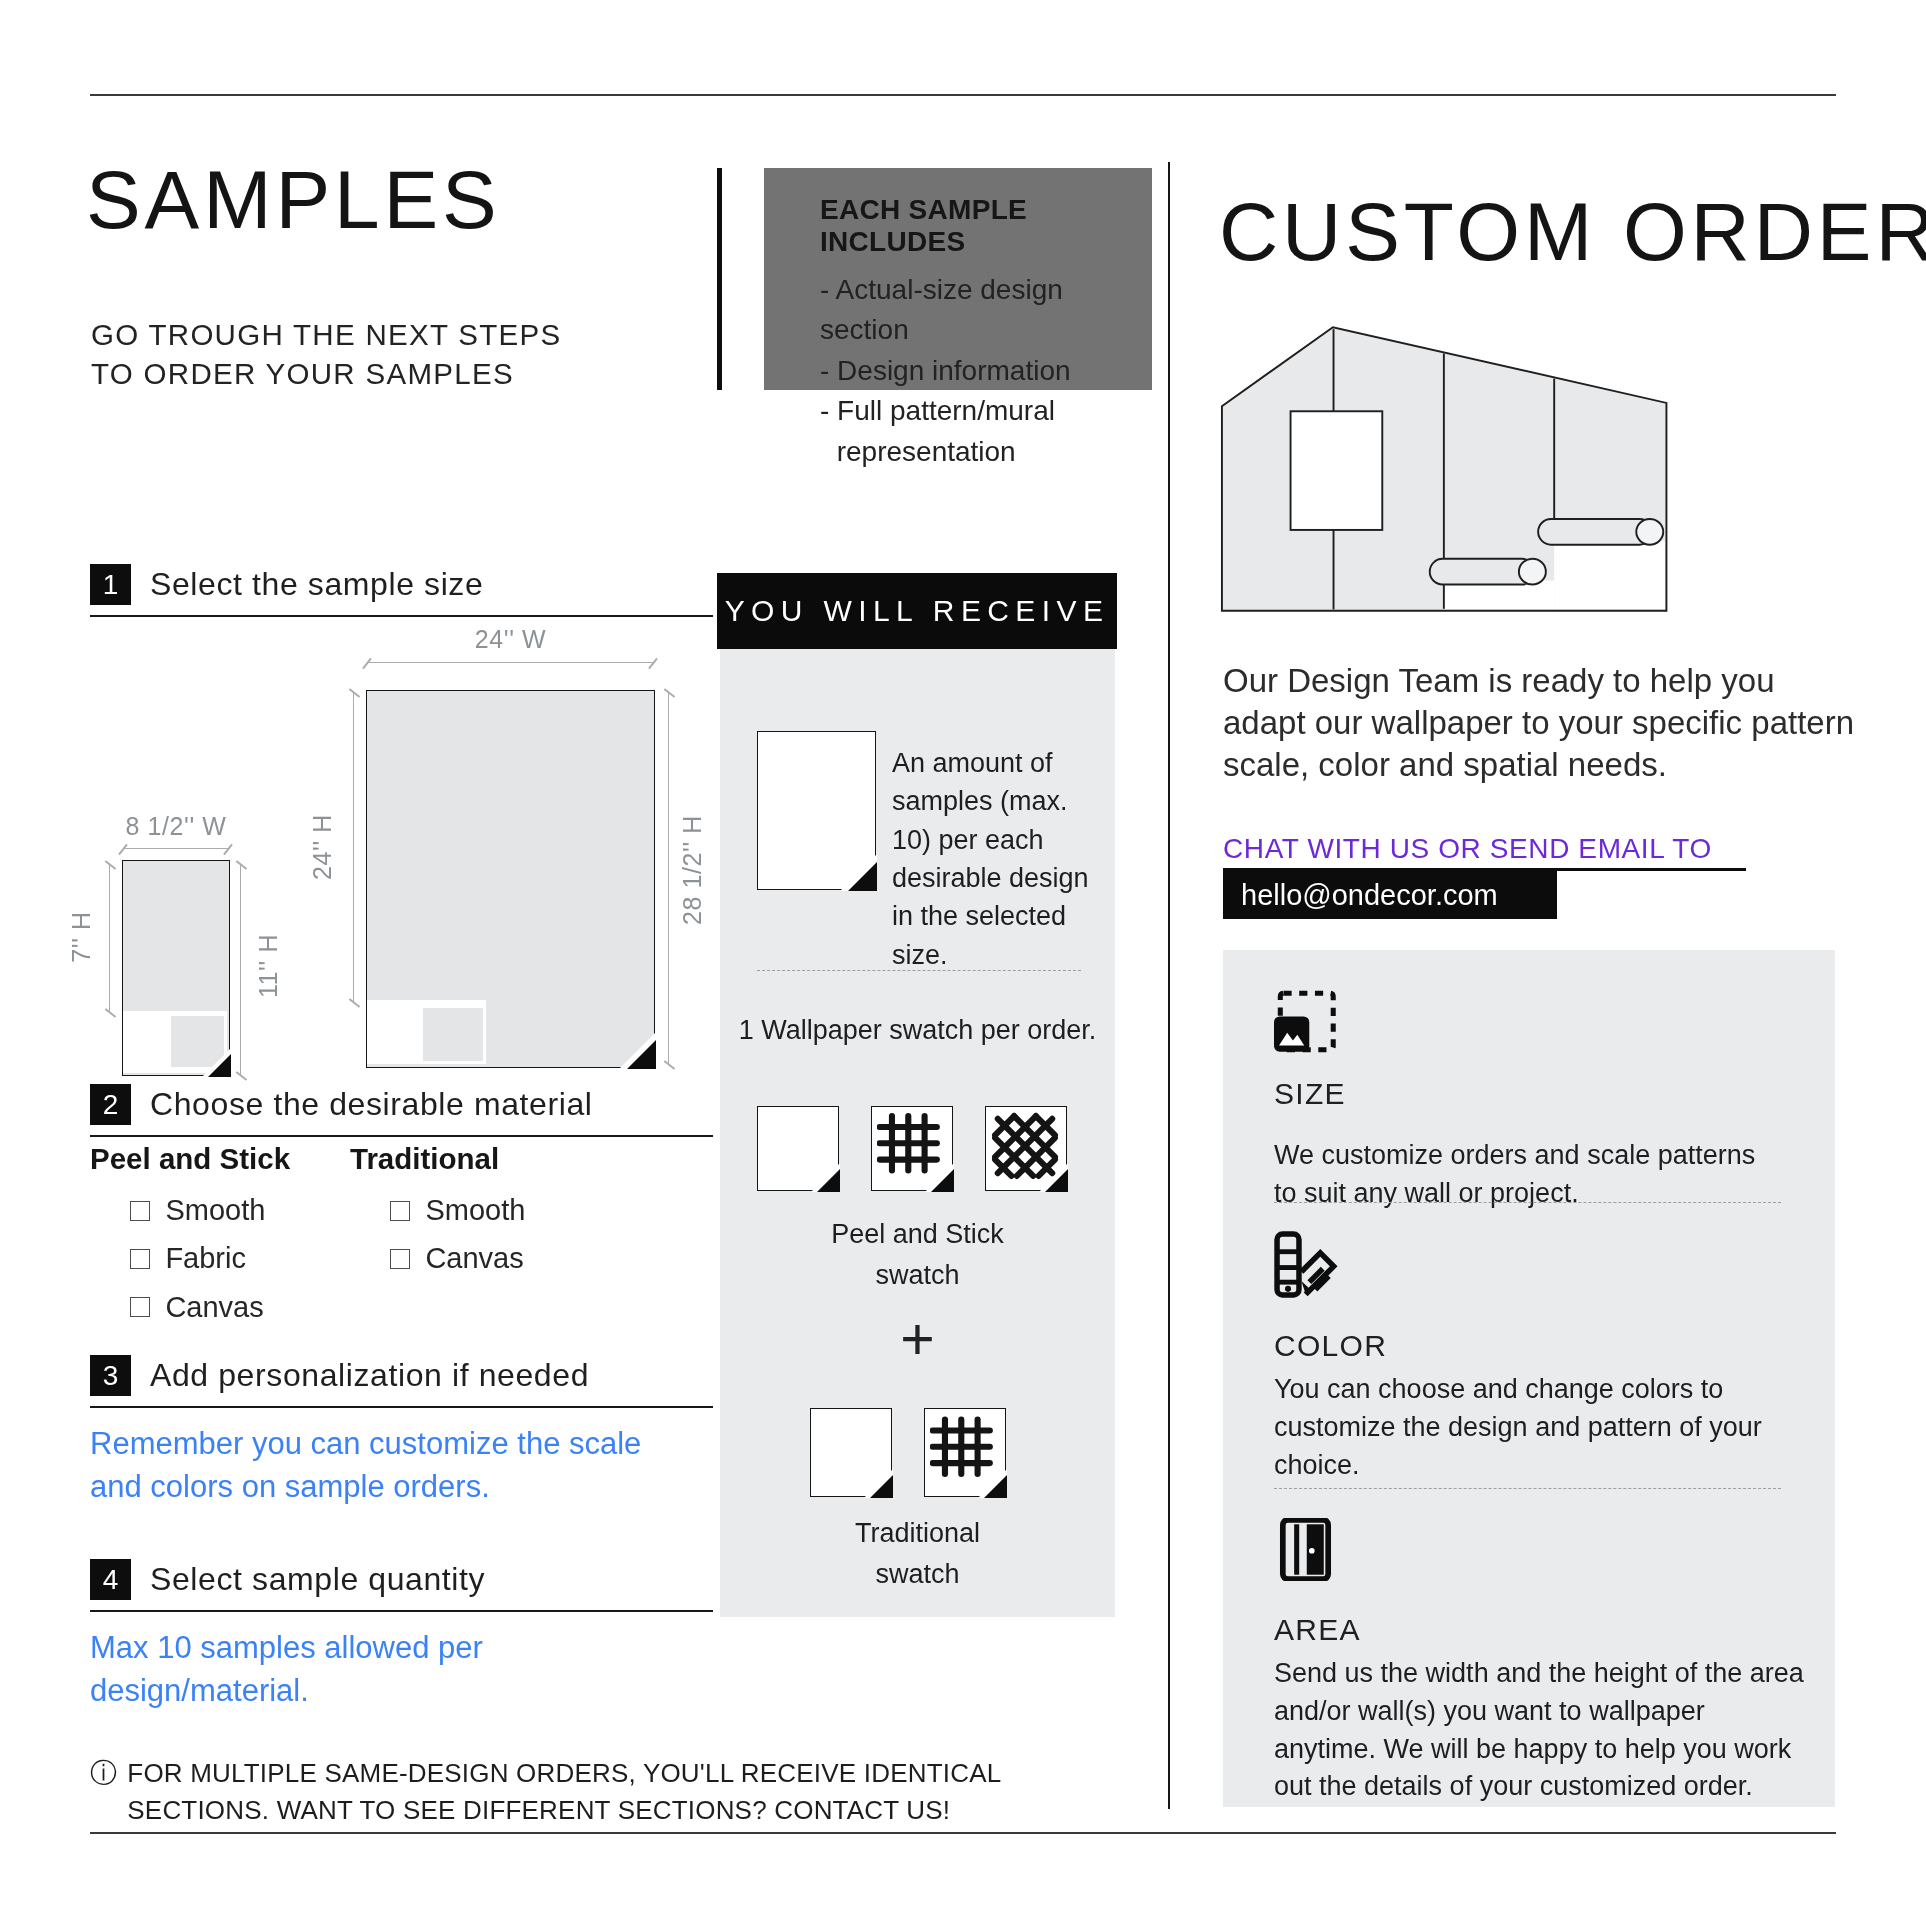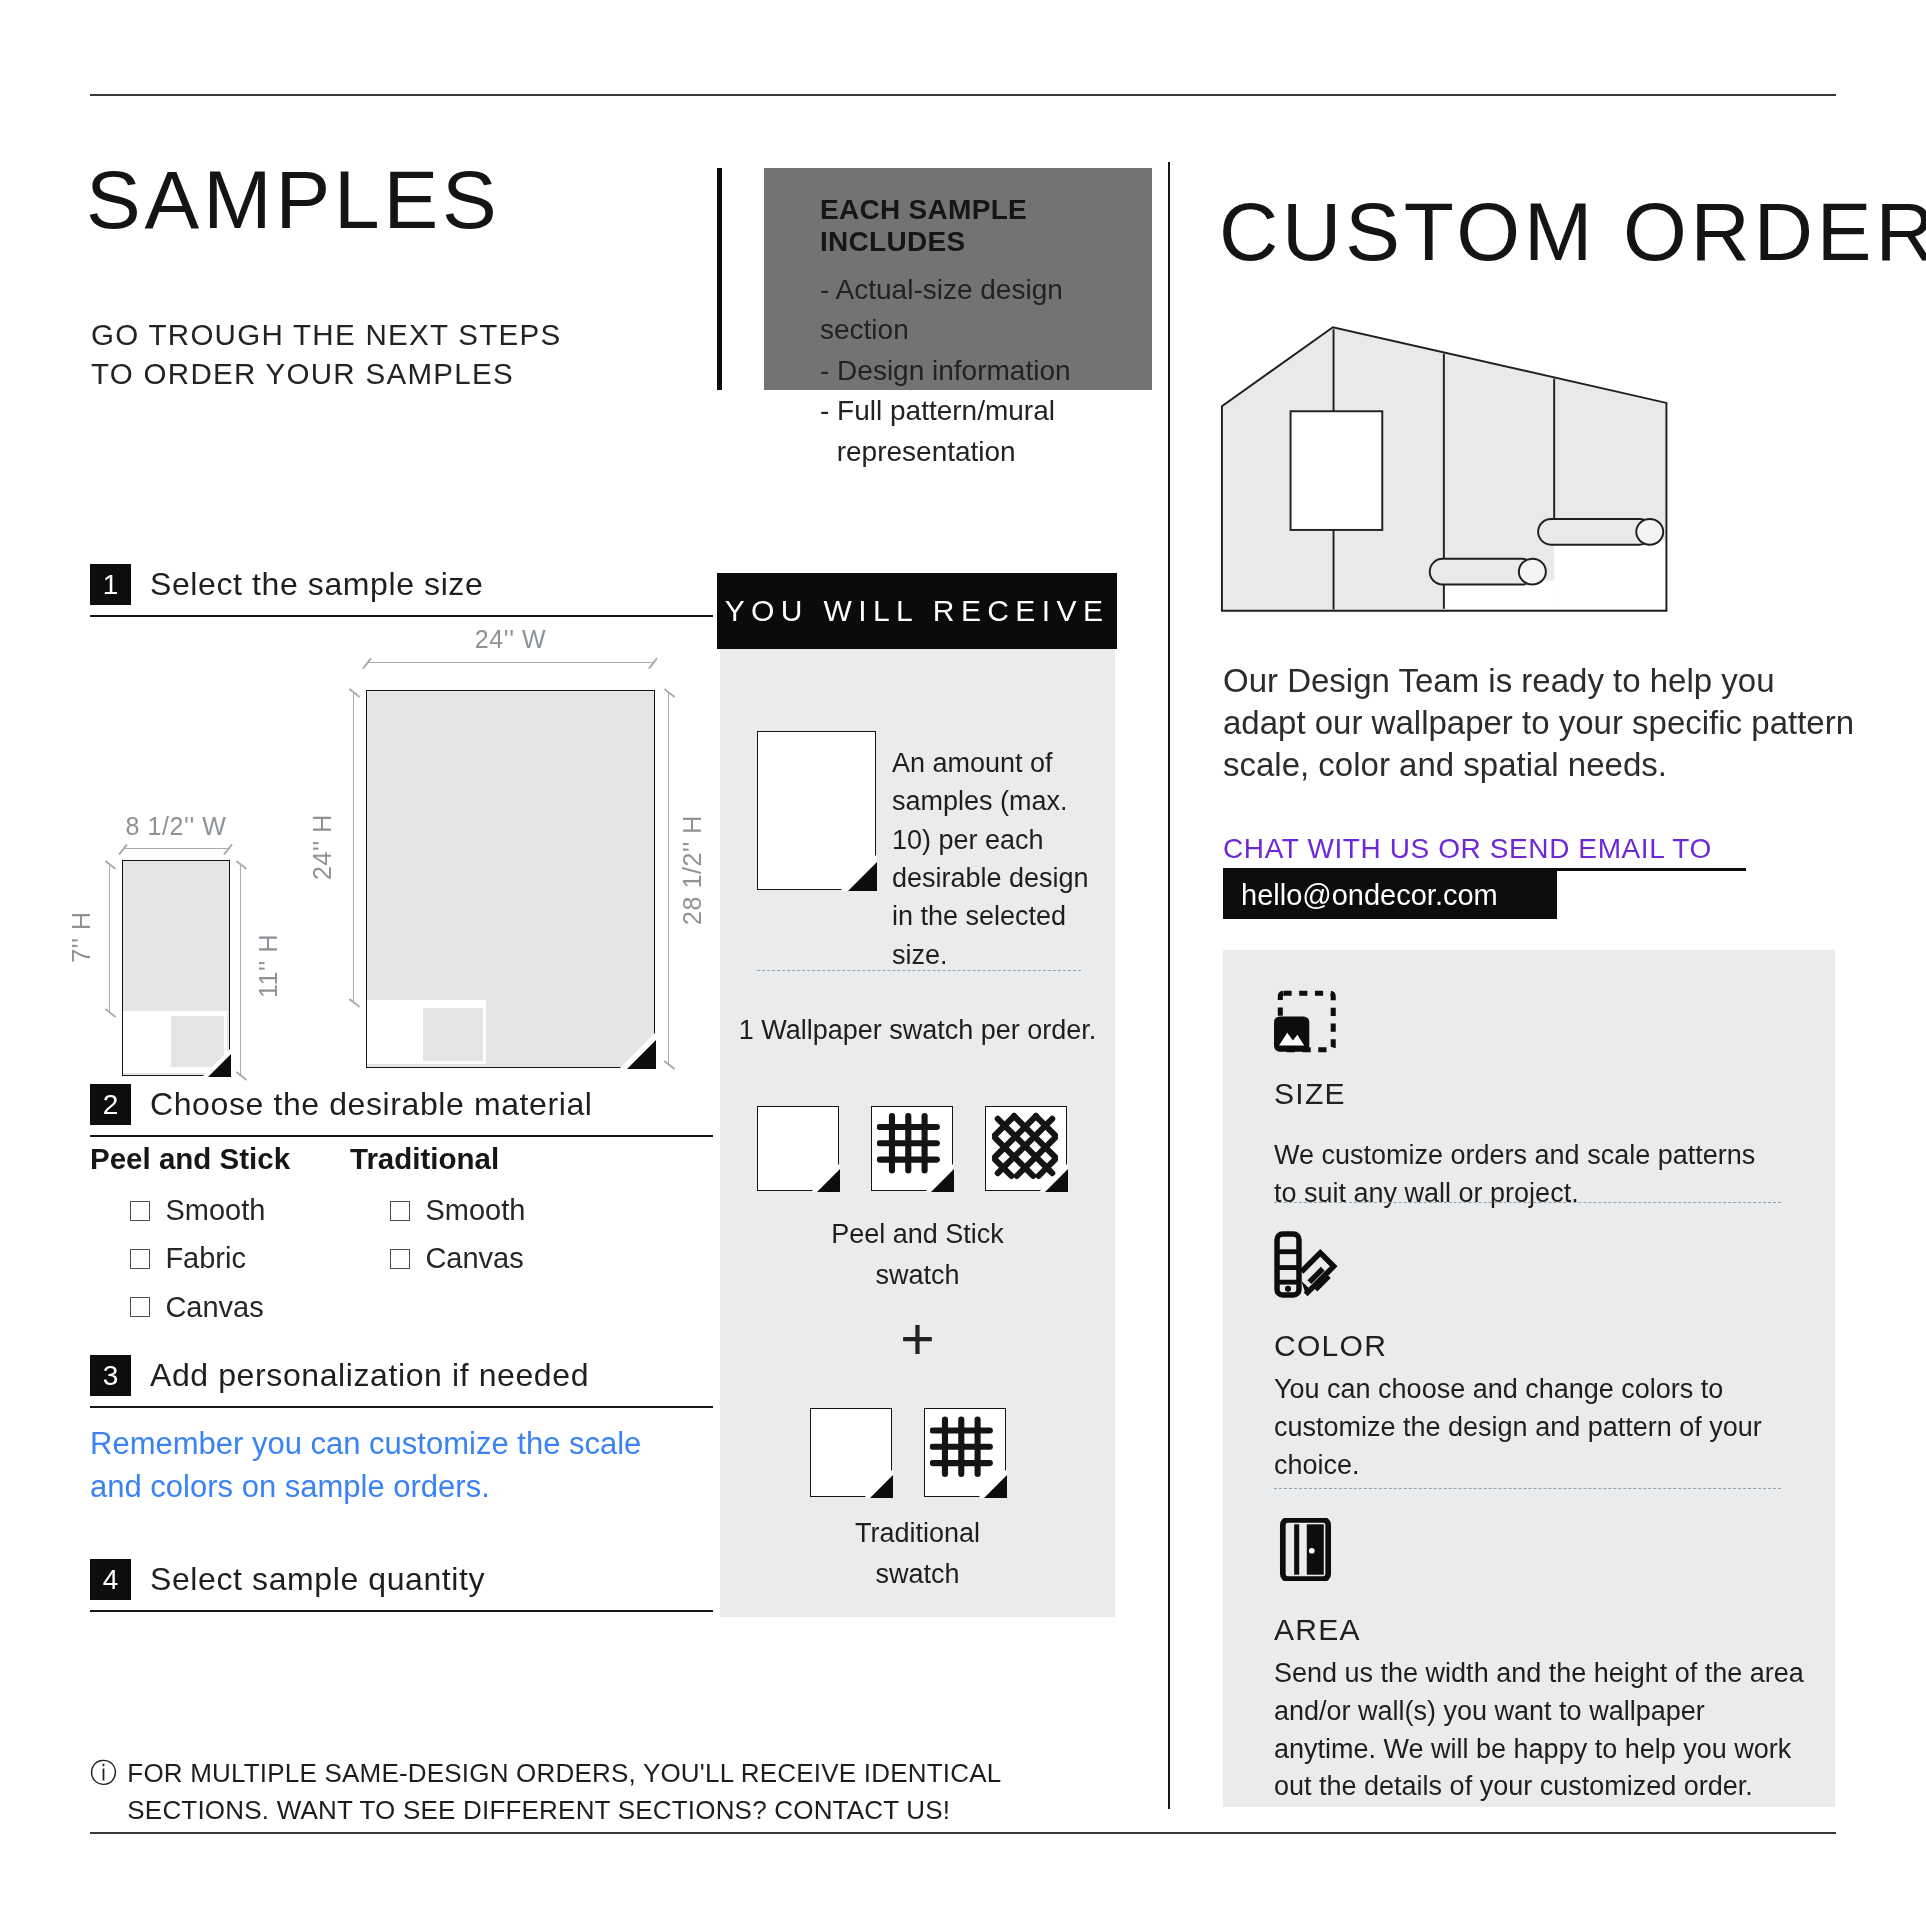--- a/index.html
+++ b/index.html
@@ -199,20 +199,21 @@
     </div>
   </div>
   <div class="step-body" style="top:1422px;">Remember you can customize the scale and colors on sample orders.</div>
 
   <div class="step" style="top:1559px;">
     <div class="step-head">
       <div class="step-num">4</div>
       <div class="step-title">Select sample quantity</div>
     </div>
   </div>
+  <div class="step-body" style="top:1626px;">Max 10 samples allowed per design/material.</div>
 
   <div class="footnote">
     <span class="ico">ⓘ</span>
     <span class="ft">
       <div>FOR MULTIPLE SAME-DESIGN ORDERS, YOU'LL RECEIVE IDENTICAL</div>
       <div>SECTIONS. WANT TO SEE DIFFERENT SECTIONS? CONTACT US!</div>
     </span>
   </div>
 
   <div class="receive-head">YOU WILL RECEIVE</div>

